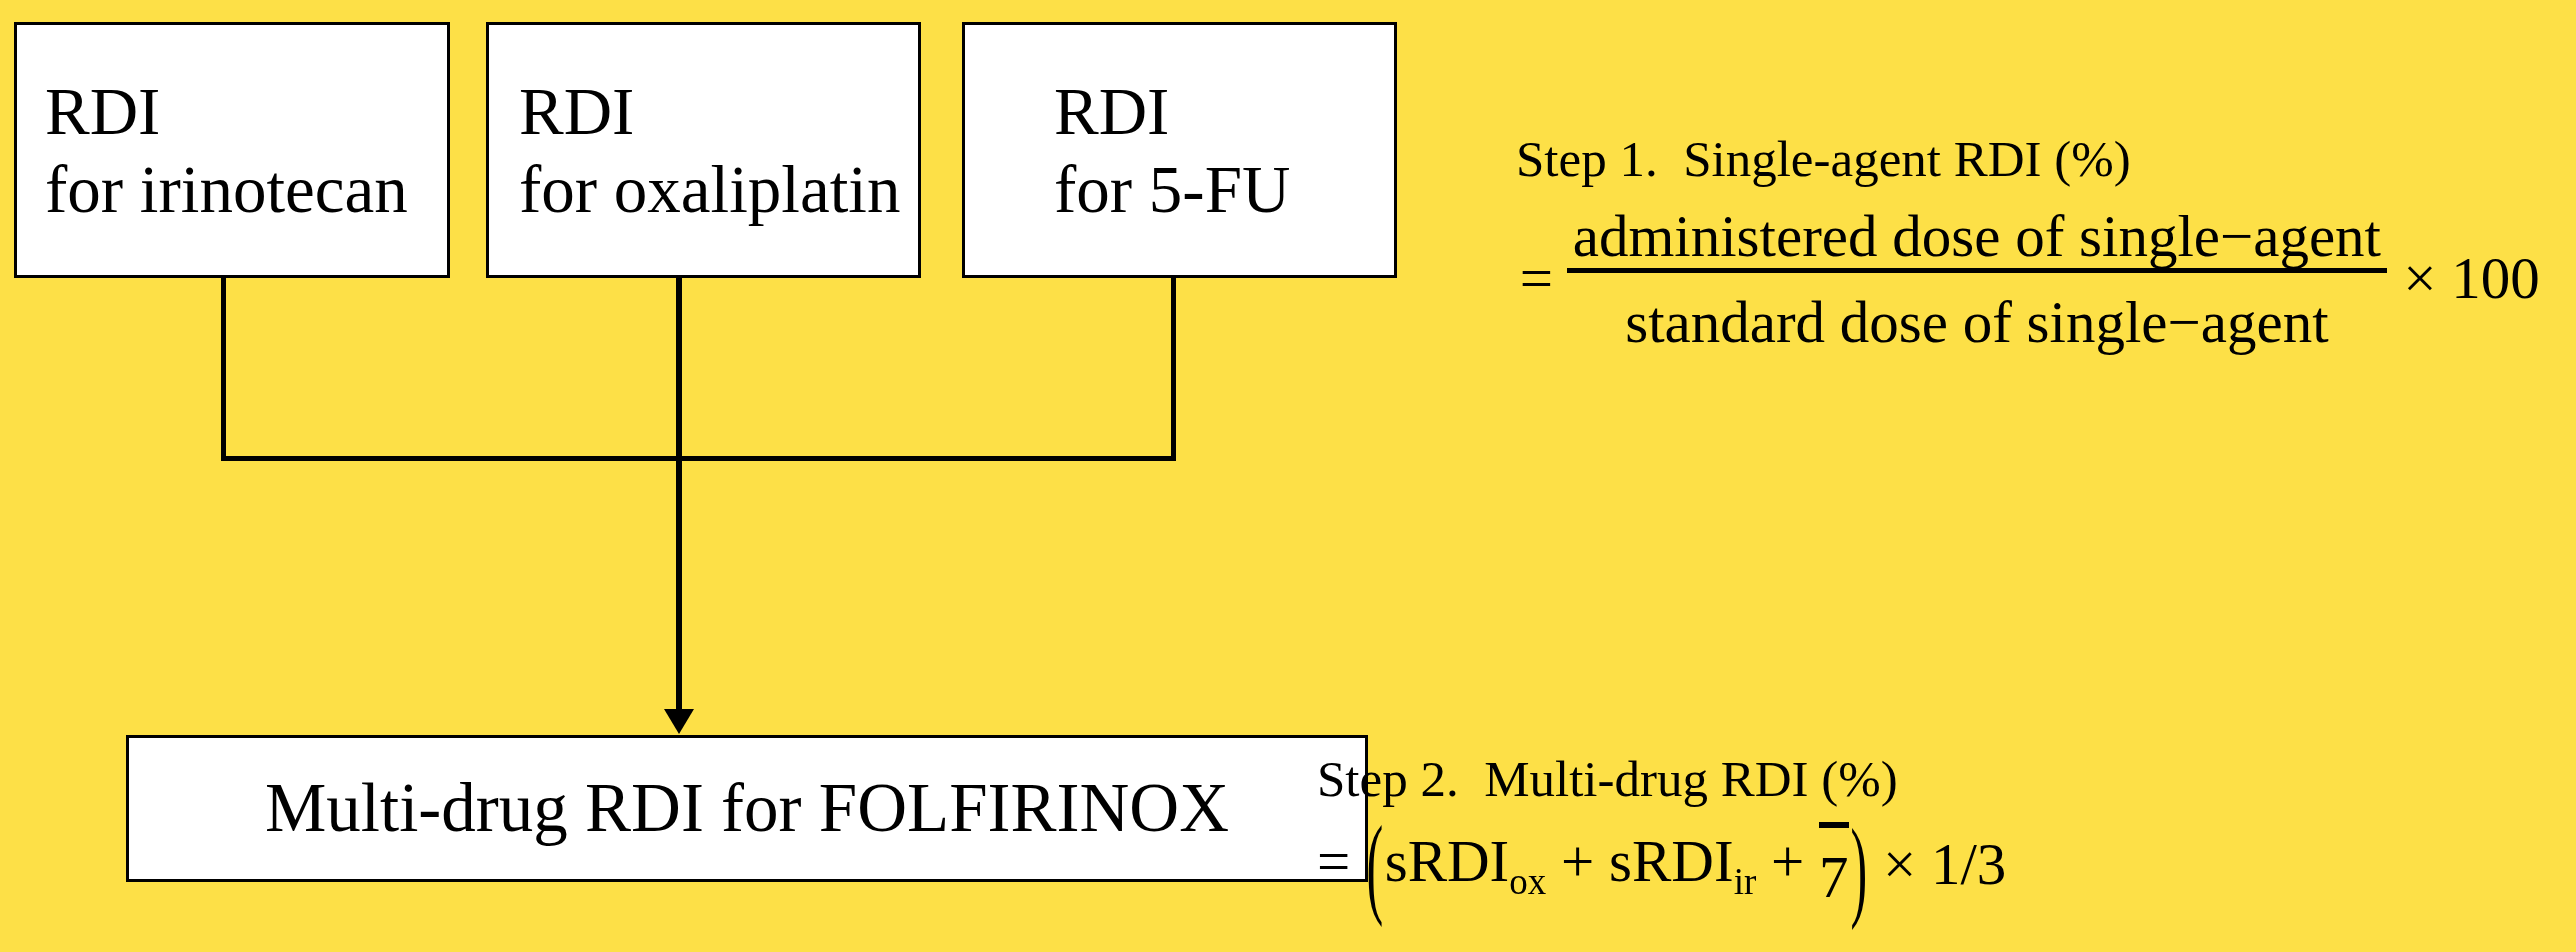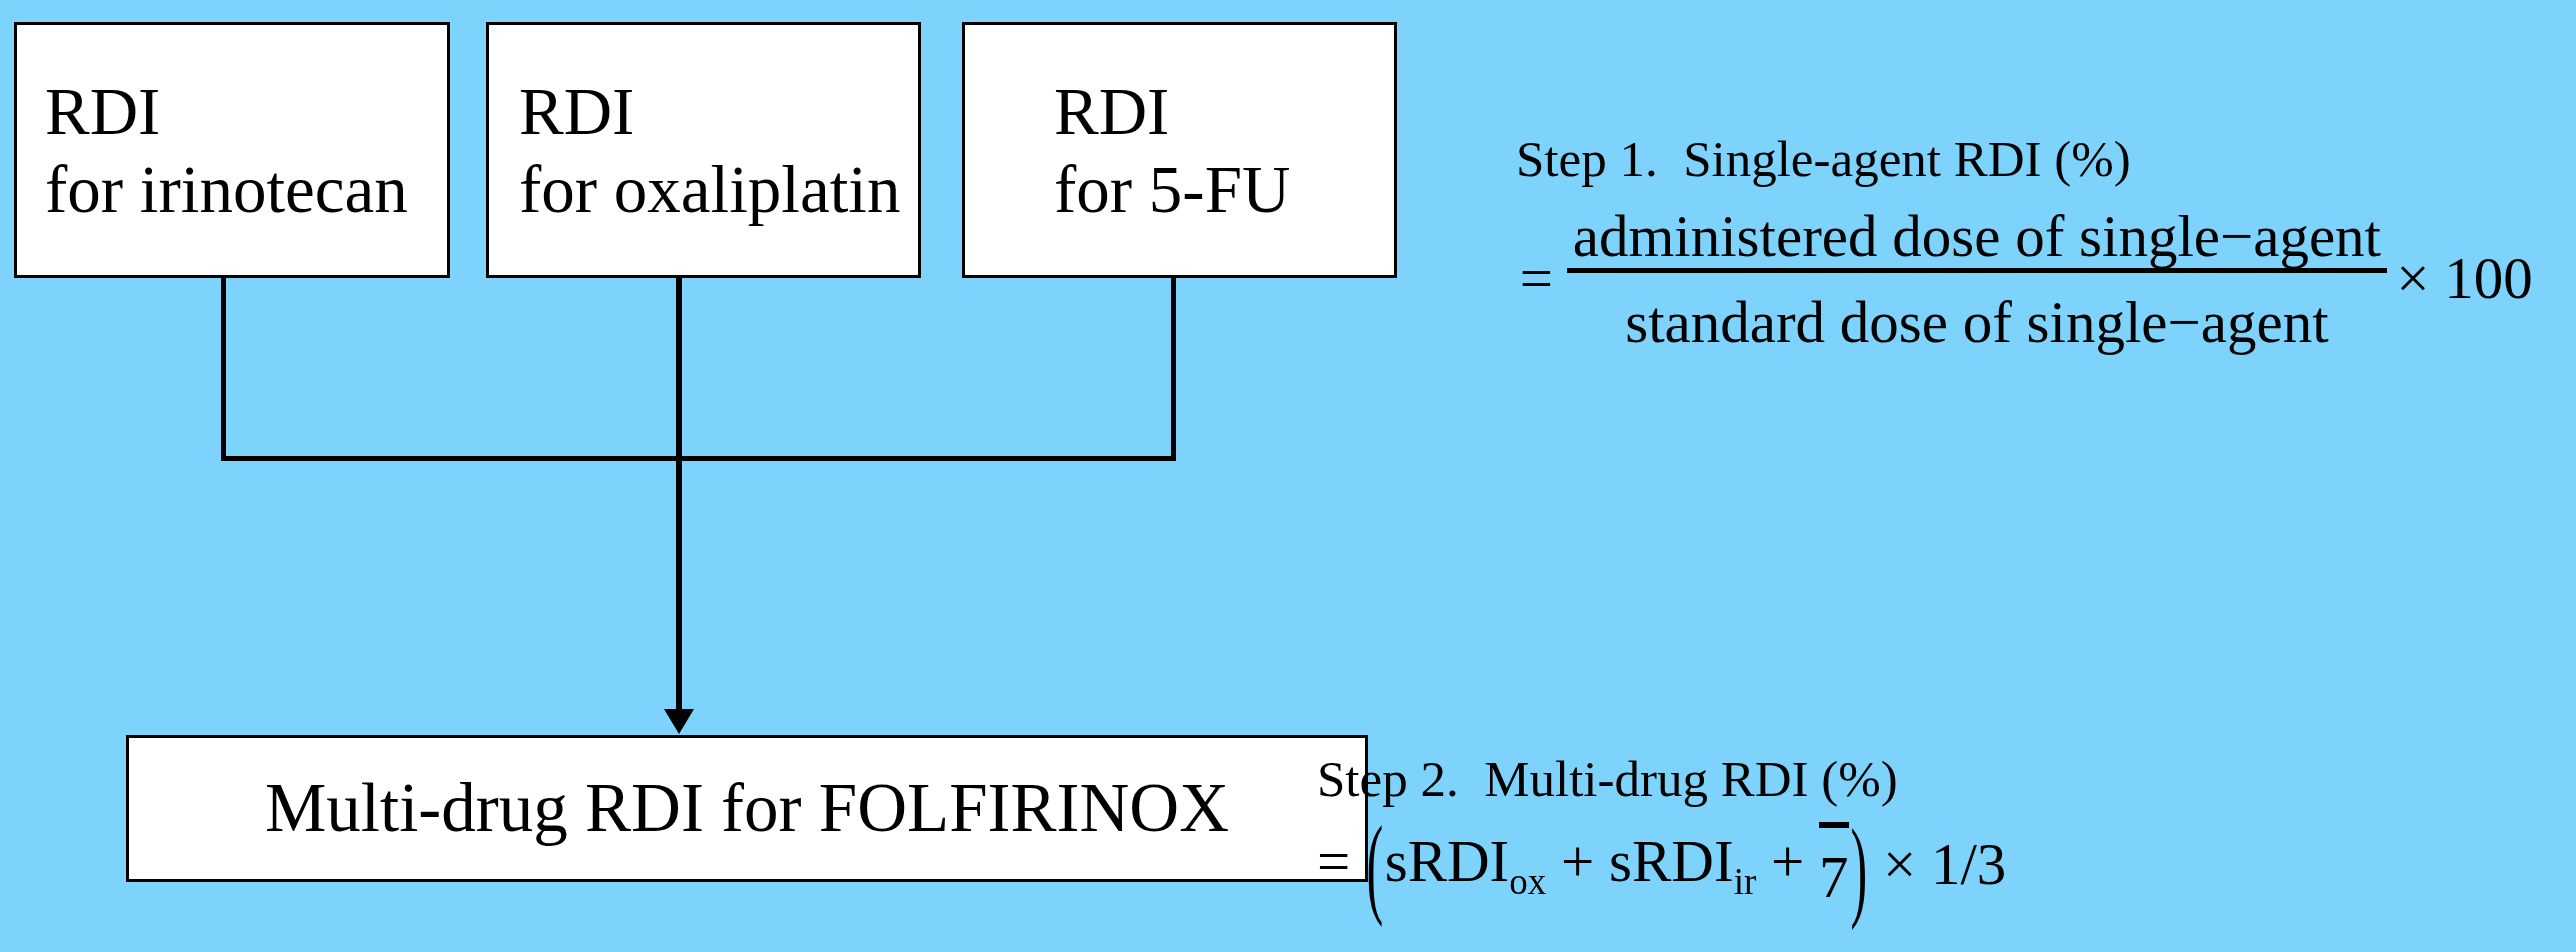--- a/index.html
+++ b/index.html
@@ -4,21 +4,21 @@
 <style>
   html, body {
     margin: 0;
     padding: 0;
     background: #ffffff;
   }
   #canvas {
     position: relative;
     width: 2576px;
     height: 953px;
-    background: #7dd3fc;
+    background: #fde047;
     overflow: hidden;
     font-family: "Liberation Serif", "DejaVu Serif", serif;
     color: #000000;
   }
 
   
   .src-box {
     position: absolute;
     top: 21.6px;
     height: 256px;
@@ -90,21 +90,21 @@
   .frac {
     display: inline-flex;
     flex-direction: column;
     align-items: center;
   }
   .frac-num { line-height: 62px; padding: 0 6.2px 1.2px 6.2px; }
   .frac-den { line-height: 62px; padding-top: 18px; text-align: right; }
   .frac-bar { align-self: stretch; height: 5.5px; background: #000000; }
 
   .eq-token   { margin-right: 13.6px; }
-  .mult-token { margin-left: 9px; }
+  .mult-token { margin-left: 16px; }
 
   .sub {
     font-size: 37px;
     vertical-align: -0.35em;
   }
   .paren {
     display: inline-block;
     transform: translateY(4.3px) scaleY(1.9) scaleX(0.85);
   }
 </style>

